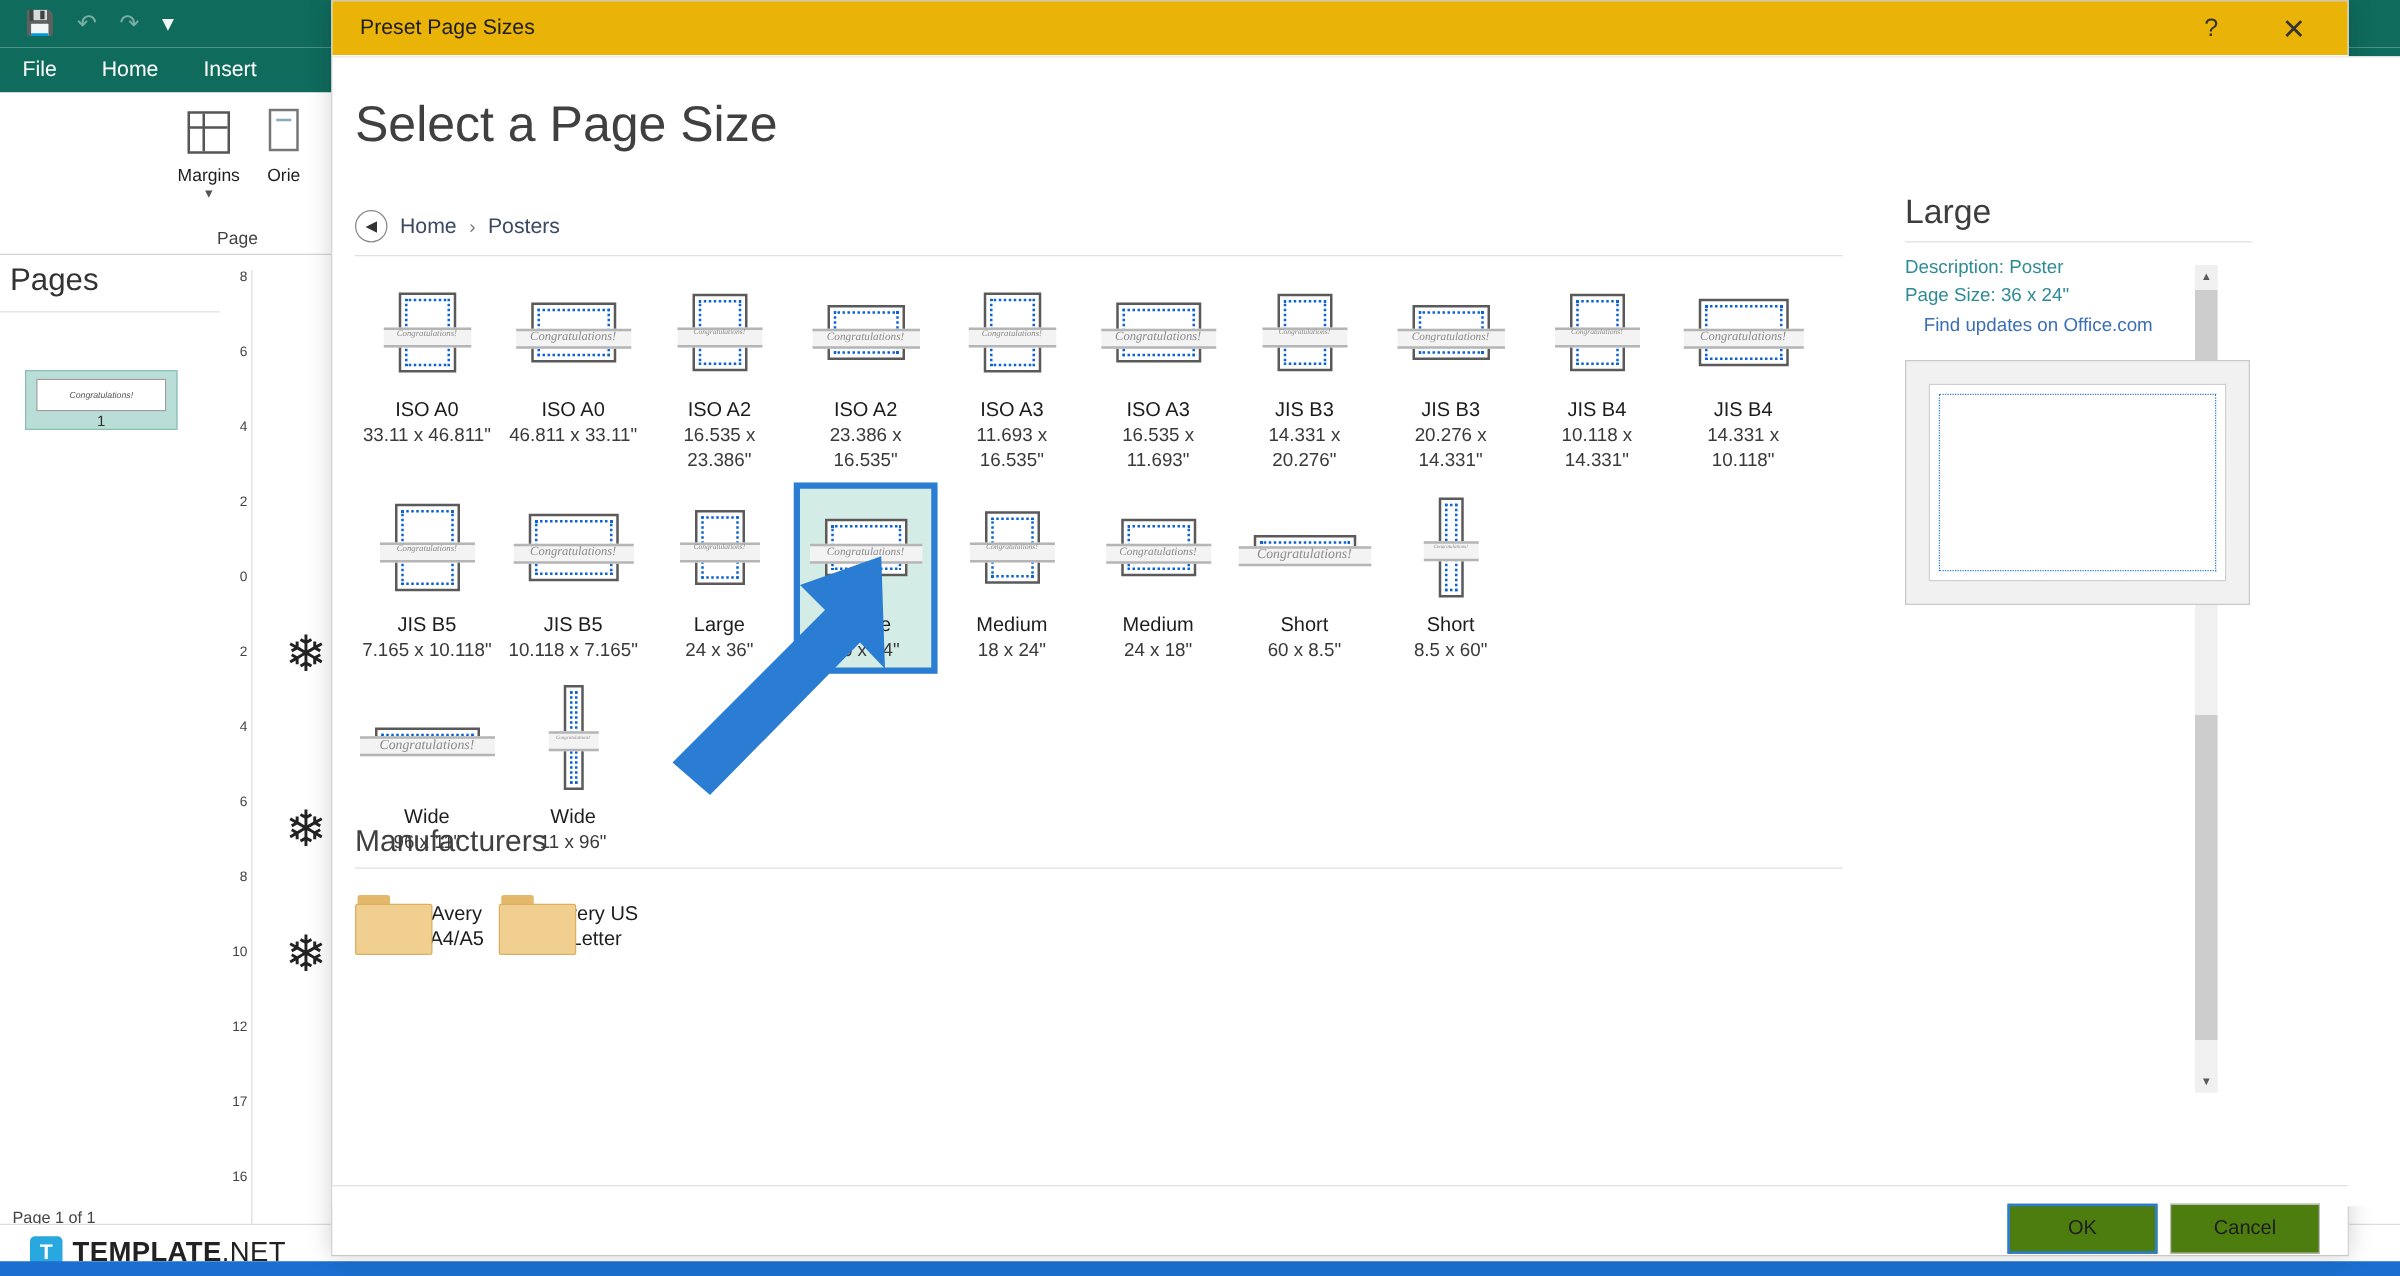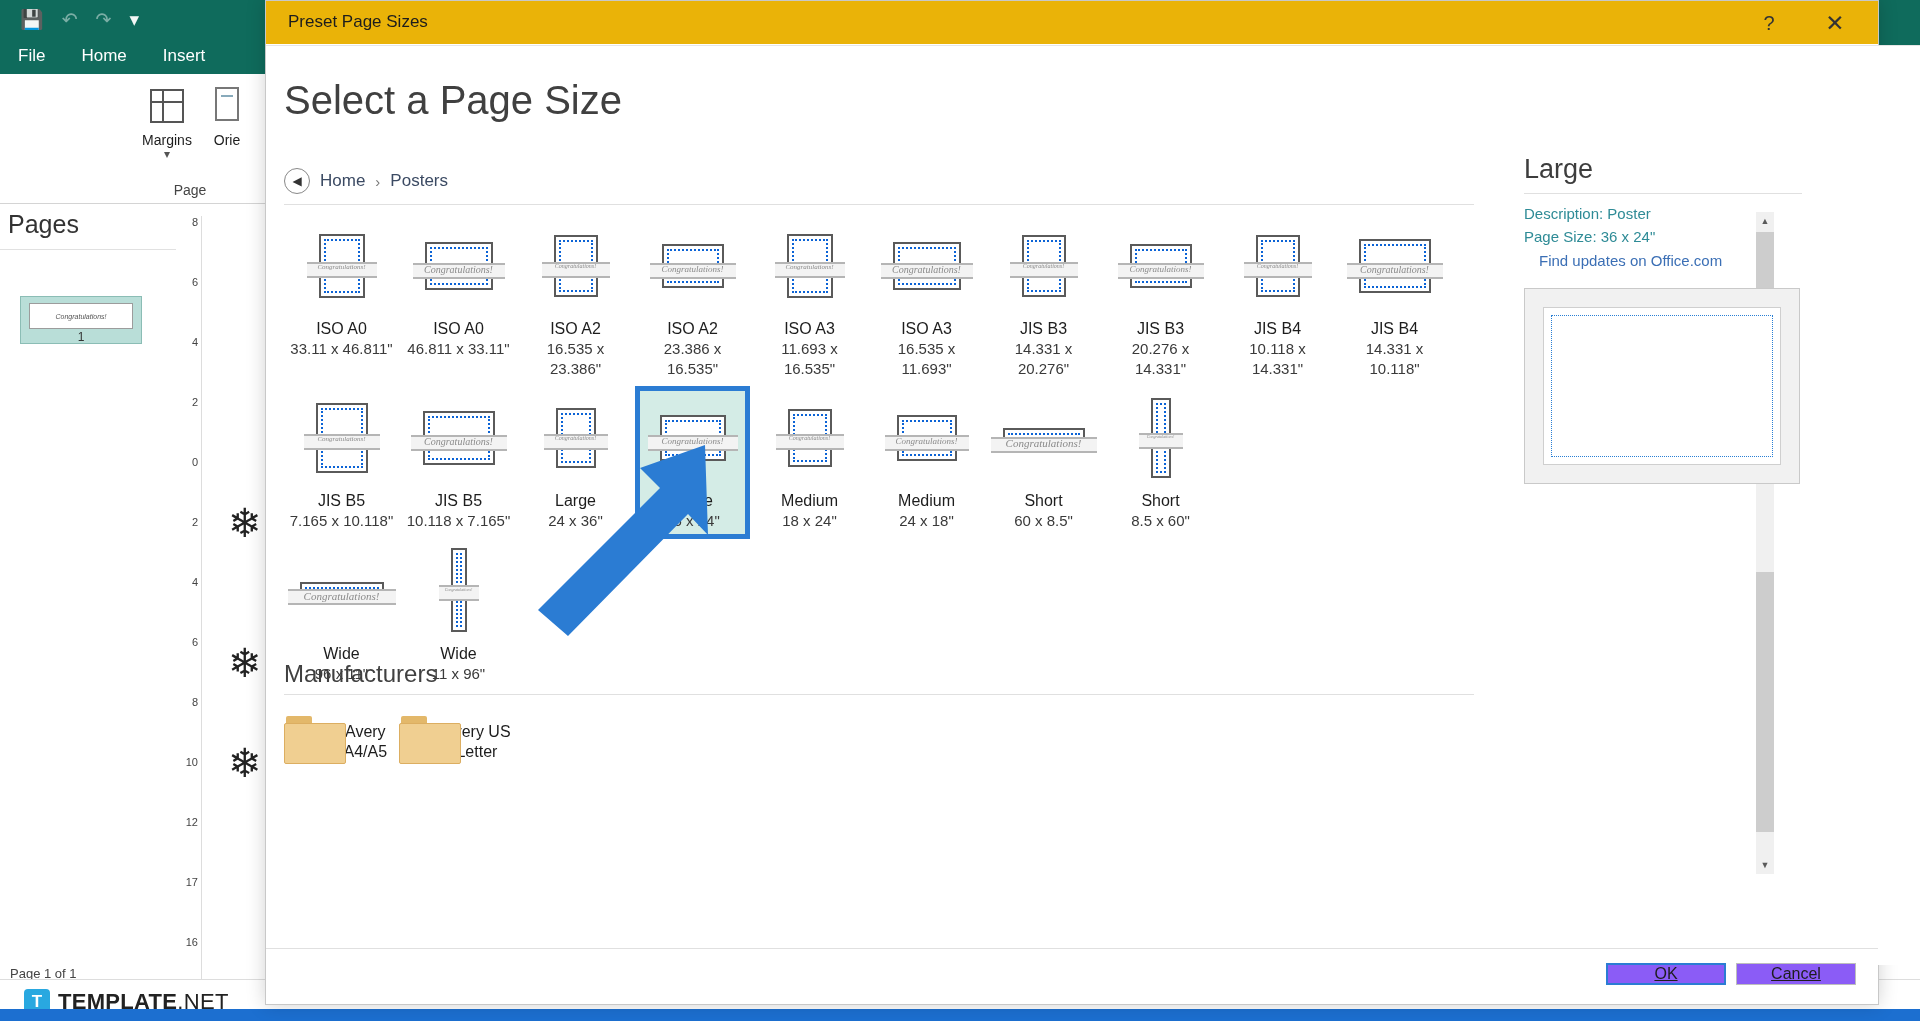--- a/index.html
+++ b/index.html
@@ -278,23 +278,23 @@
   }
   .sb-thumb {
     position: absolute; left: 0; width: 18px; background: #cdcdcd;
   }
 
   .dlg-footer {
     position: absolute; left: 0; bottom: 0; width: 1612px; height: 56px;
     background: #ffffff; border-top: 1px solid #e0e0e0;
   }
   .dlg-btn {
-    position: absolute; top: 14px; width: 120px; height: 22px;
-    font-size: 16px; color: #1d1d1d; background: #8b5cf6;
-    border: 1px solid #adadad; display: flex; align-items: center; justify-content: center; text-decoration: underline;
+    position: absolute; top: 14px; width: 120px; height: 40px;
+    font-size: 16px; color: #1d1d1d; background: #4d7c0f;
+    border: 1px solid #adadad; display: flex; align-items: center; justify-content: center;
   }
   .dlg-btn.primary { border: 2px solid #2b7cd3; right: 152px; }
   .dlg-btn.secondary { right: 22px; border: 1px solid #bdbdbd; }
 
   
   #arrow { position: absolute; left: 520px; top: 440px; width: 200px; height: 200px; }
 </style>
 </head>
 <body>
 

